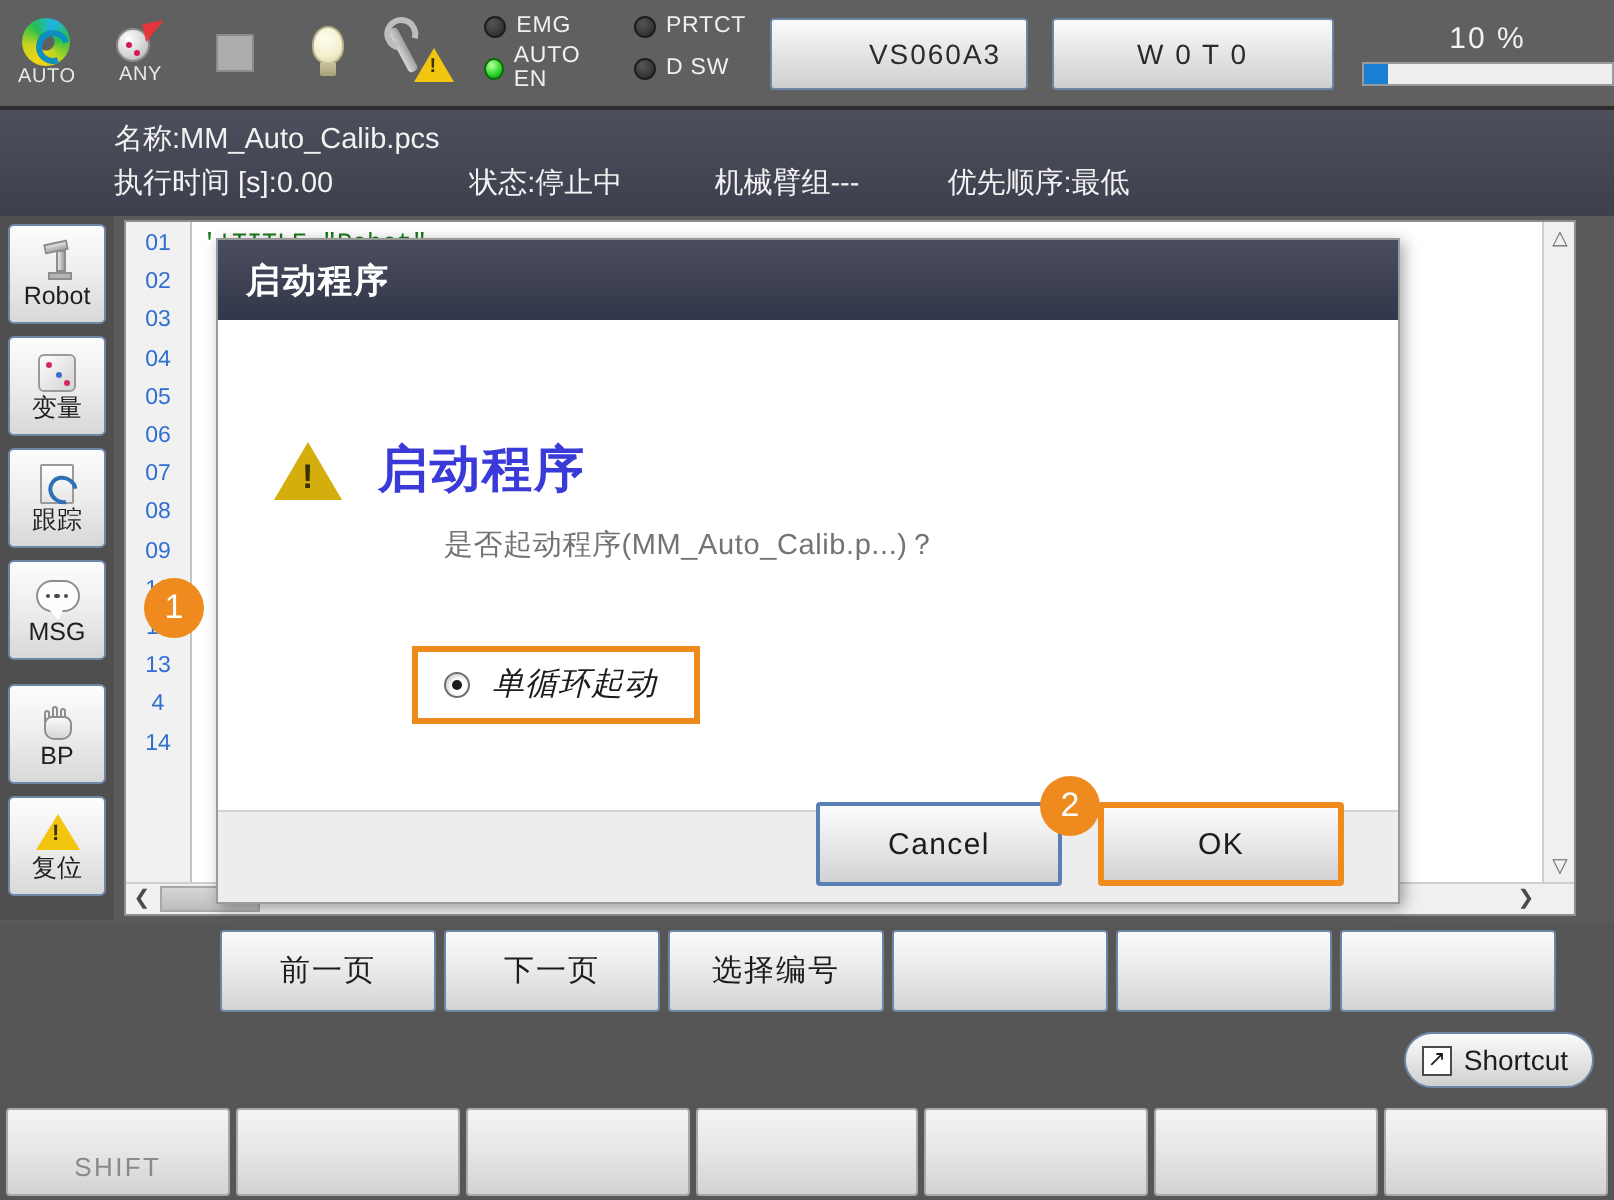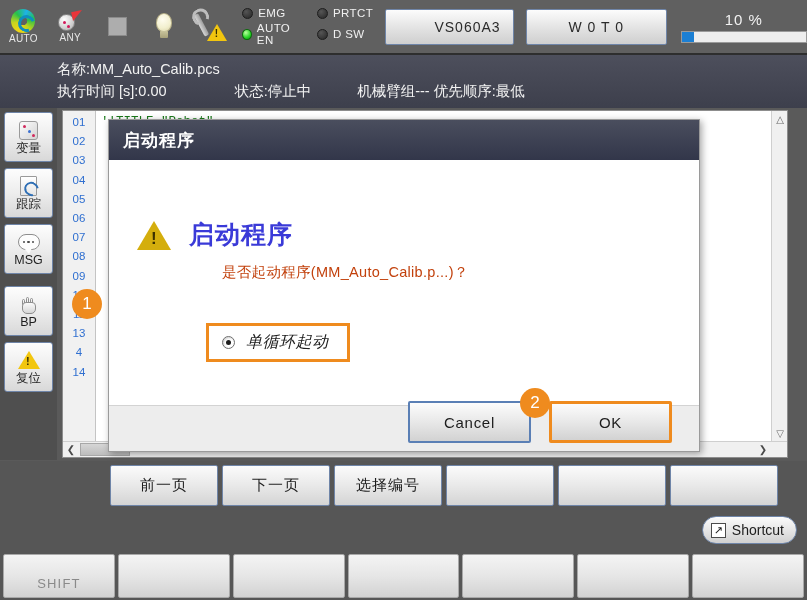--- a/index.html
+++ b/index.html
@@ -109,21 +109,21 @@
     position: absolute; left: 0; top: 55px; width: 807px; height: 53px;
     background: linear-gradient(#4d4f5c, #3d3f4c);
     color: #f2f2f2;
   }
   .info-row { position: absolute; left: 57px; font-size: 14.5px; white-space: nowrap; }
   .info-row.r1 { top: 5px; }
   .info-row.r2 { top: 27px; }
   .info-seg { display: inline-block; }
   .info-seg.s2 { margin-left: 64px; }
   .info-seg.s3 { margin-left: 42px; }
-  .info-seg.s4 { }
+  .info-seg.s4 { margin-left: 40px; }
 
   
   .sidebar {
     position: absolute; left: 0; top: 108px; width: 57px; height: 352px;
     background: #4f4f4f;
     padding-top: 4px;
   }
   .side-btn {
     width: 49px; height: 50px; margin: 0 auto 6px auto;
     background: linear-gradient(#fdfdfd, #ededed 50%, #d8d8d8);
@@ -237,21 +237,21 @@
   .dlg-warn-tri::after {
     content: "!"; position: absolute; left: -3px; top: 9px;
     font-size: 17px; font-weight: bold; color: #3a3000; line-height: 17px;
   }
   .dlg-head {
     position: absolute; left: 80px; top: 58px;
     font-size: 25px; font-weight: bold; color: #3a3ad8; letter-spacing: 1px;
   }
   .dlg-msg {
     position: absolute; left: 113px; top: 103px;
-    font-size: 14.5px; color: #c2410c; letter-spacing: .3px;
+    font-size: 14.5px; color: #737373; letter-spacing: .3px;
   }
   .radio-row { position: absolute; display: flex; align-items: center; font-style: italic; }
   .radio-row.r1 { left: 97px; top: 163px; }
   .radio-row.r2 { left: 97px; top: 209px; margin-top: 40px; }
   .radio-box {
     display: flex; align-items: center; gap: 11px;
     padding: 6px 18px 6px 13px;
   }
   .radio-box.hl { border: 3px solid #ef8b1e; background: #fff; }
   .radio-dot {
@@ -398,20 +398,30 @@
     </div>
     <div class="info-row r2">
       <span class="info-seg">执行时间 [s]:0.00</span>
       <span class="info-seg s2">状态:停止中</span>
       <span class="info-seg s3">机械臂组---</span>
       <span class="info-seg s4">优先顺序:最低</span>
     </div>
   </div>
 
   <div class="sidebar">
+    <div class="side-btn">
+      <div class="side-ico">
+        <div class="ico-robot">
+            <div class="arm"></div>
+            <div class="post"></div>
+            <div class="base2"></div>
+          </div>
+      </div>
+      <div class="sb-lbl">Robot</div>
+    </div>
     <div class="side-btn">
       <div class="side-ico">
         <div class="ico-dice">
             <i></i>
             <i></i>
             <i></i>
           </div>
       </div>
       <div class="sb-lbl">变量</div>
     </div>

